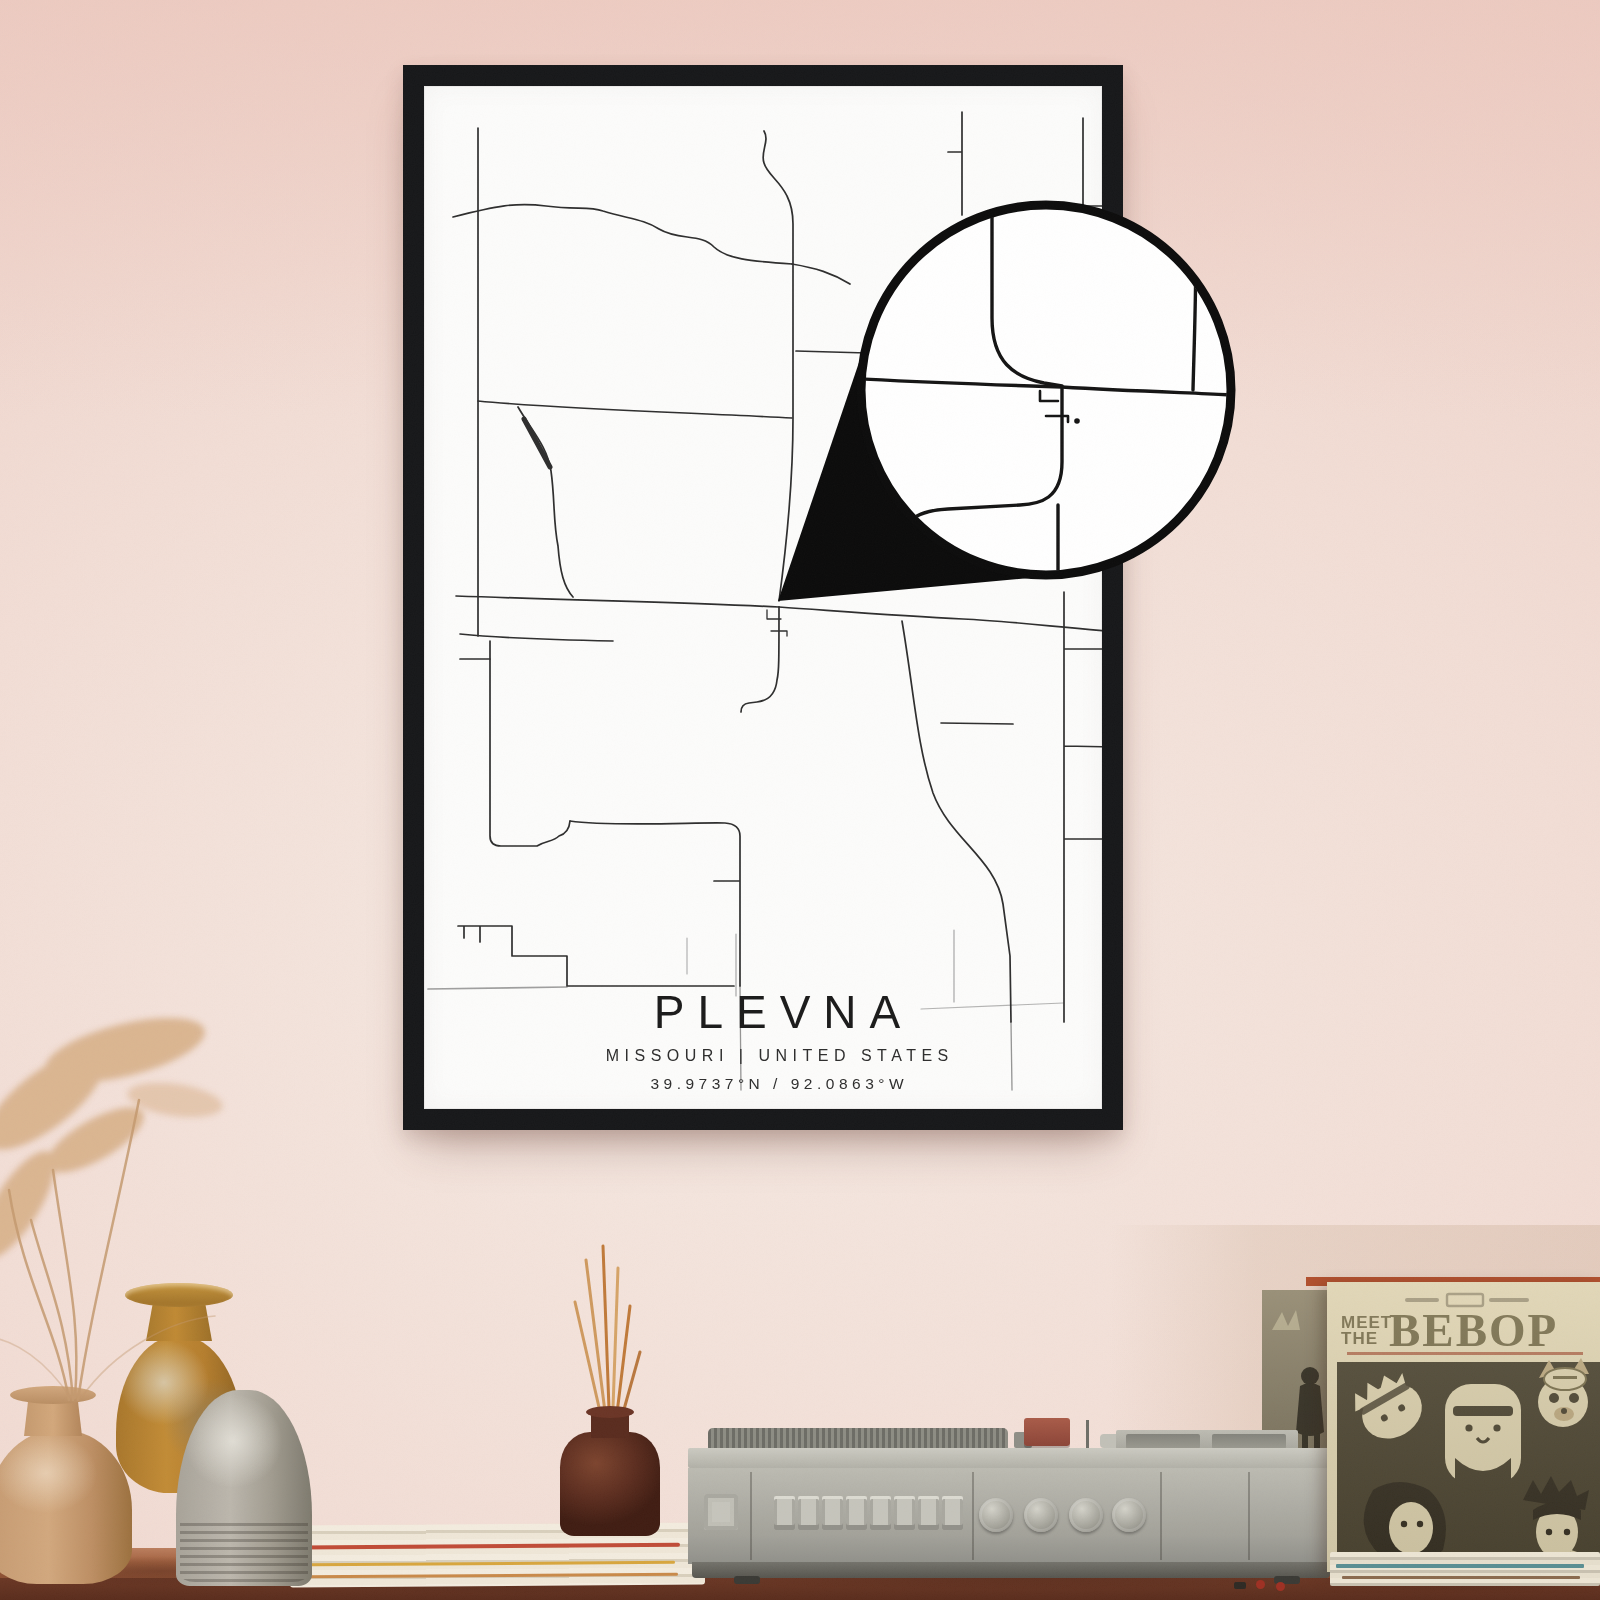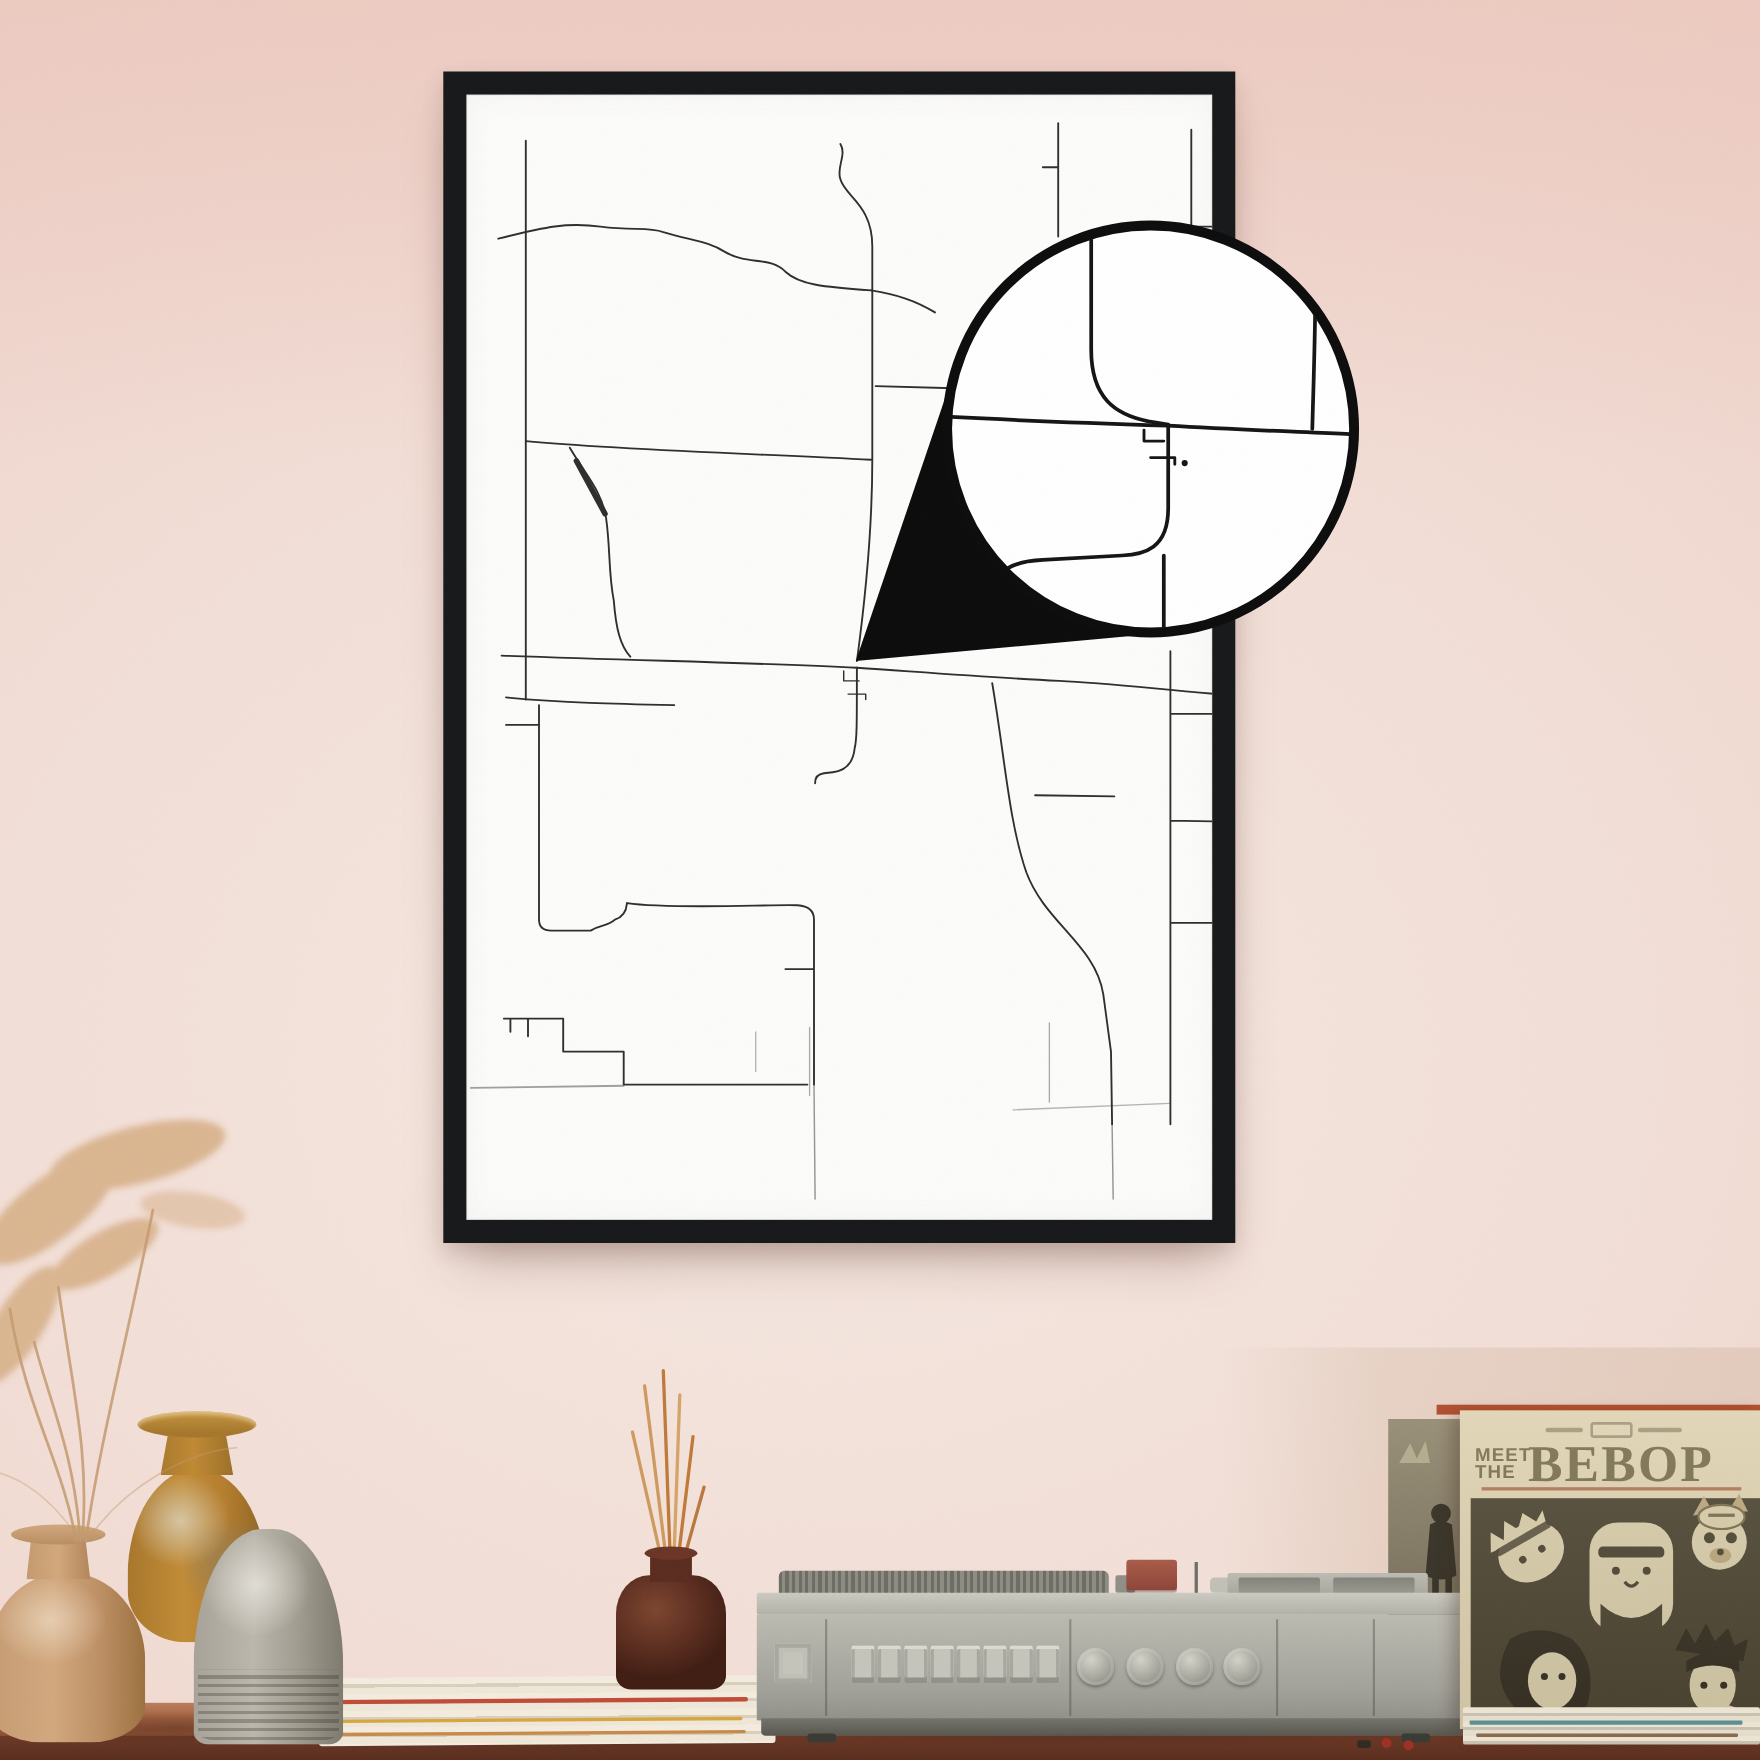--- a/index.html
+++ b/index.html
@@ -161,20 +161,25 @@
           <path d="M766,610 L766,619 L780,619 M770,631 L786,631 L786,636" stroke-width="1.3"></path>
           <path d="M901,621 C913,692 916,746 932,793 C949,839 995,859 1002,904 L1009,956 L1010,1022"></path>
           <path d="M1010,1022 L1011,1090" opacity=".5" stroke-width="1.3"></path>
           <path d="M1063,592 L1063,1022 M1063,649 L1115,649 M1063,746 L1115,747 M1063,839 L1101,839 M940,723 L1012,724"></path>
           <path d="M735,934 L735,996" opacity=".4" stroke-width="1.2"></path>
           <path d="M953,930 L953,1002" opacity=".4" stroke-width="1.2"></path>
           <path d="M920,1009 L1062,1003" opacity=".35" stroke-width="1.2"></path>
           <path d="M686,938 L686,974" opacity=".35" stroke-width="1.2"></path>
         </g>
       </svg>
+      <div class="poster-text">
+        <div class="poster-title">PLEVNA</div>
+        <div class="poster-sub">MISSOURI | UNITED STATES</div>
+        <div class="poster-coords">39.9737°N / 92.0863°W</div>
+      </div>
     </div>
   </div>
 
   <svg class="overlay" viewBox="0 0 1600 1600">
     <defs>
       <clipPath id="lens-clip">
           <circle cx="1046" cy="390" r="181"></circle>
         </clipPath>
     </defs>
     <polygon points="778,601 870,330 1046,390 1063,575" fill="#0b0b0b"></polygon>

